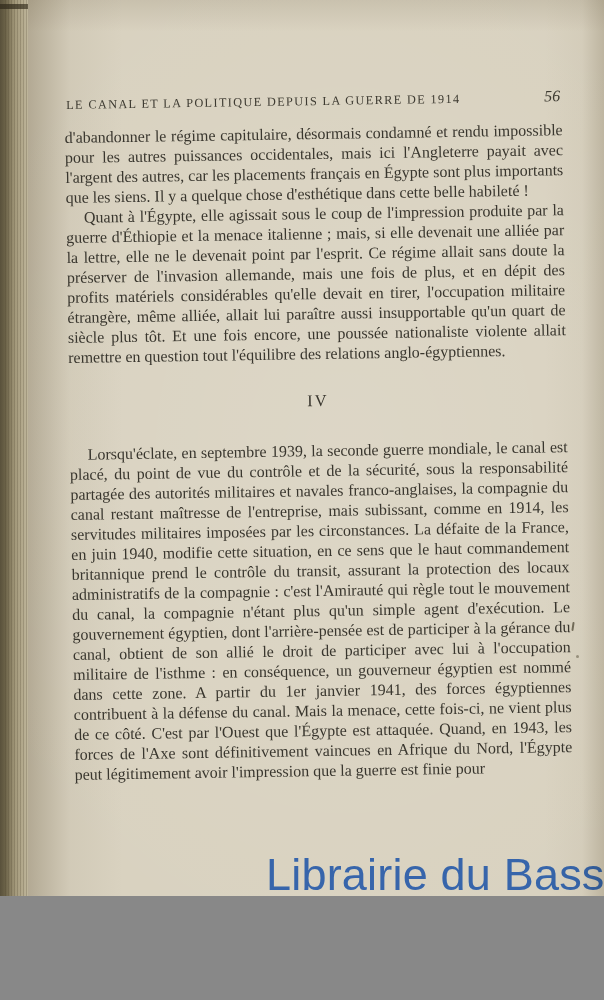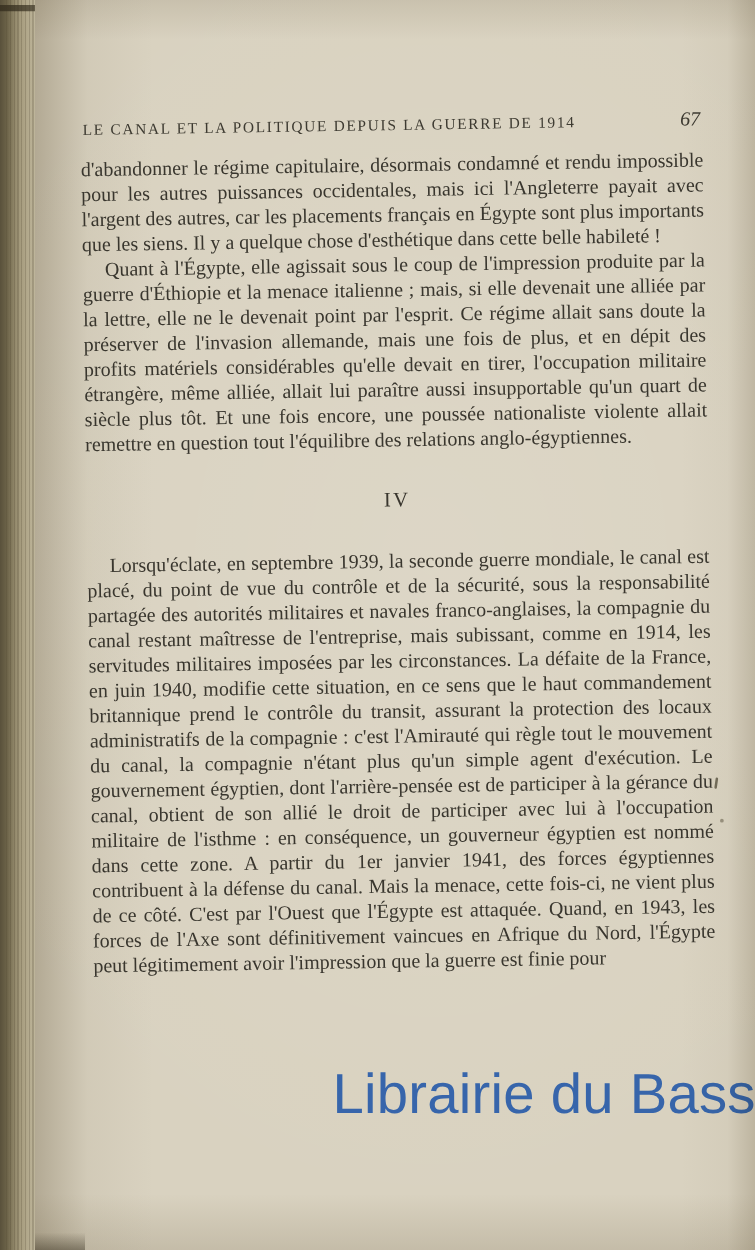--- a/index.html
+++ b/index.html
@@ -1,17 +1,17 @@
 <!DOCTYPE html>
 <html lang="fr"><head>
 <meta charset="utf-8">
 <style>
   html,body { margin:0; padding:0; background:#888; }
   .photo {
-    position:relative; width:604px; height:1000px; overflow:hidden;
+    position:relative; width:604px; height:896px; overflow:hidden;
     background:#86efac;
     font-family:"Liberation Serif","DejaVu Serif",serif;
   }
   
   .spine {
     position:absolute; left:0; top:0; width:30px; height:100%;
     background:linear-gradient(90deg,#59513b 0px,#6e654a 6px,#8d8366 11px,#a2987a 15px,#b0a689 21px,#c2baa0 30px);
   }
   .spine-streaks {
     position:absolute; left:5px; top:0; width:25px; height:100%;
@@ -79,21 +79,21 @@
   <div class="spine-streaks"></div>
   <div class="crease"></div>
 
   <div class="page">
     <div class="corner-bl"></div>
   </div>
 
   <div class="content">
     <div class="pageheader">
       <span class="running-title">LE CANAL ET LA POLITIQUE DEPUIS LA GUERRE DE 1914</span>
-      <span class="page-number">67</span>
+      <span class="page-number">56</span>
     </div>
 
     <p class="para">d'abandonner le régime capitulaire, désormais condamné et rendu impossible pour les autres puissances occidentales, mais ici l'Angleterre payait avec l'argent des autres, car les placements français en Égypte sont plus importants que les siens. Il y a quelque chose d'esthétique dans cette belle habileté !</p>
 
     <p class="para indent">Quant à l'Égypte, elle agissait sous le coup de l'impression produite par la guerre d'Éthiopie et la menace italienne ; mais, si elle devenait une alliée par la lettre, elle ne le devenait point par l'esprit. Ce régime allait sans doute la préserver de l'invasion allemande, mais une fois de plus, et en dépit des profits matériels considérables qu'elle devait en tirer, l'occupation militaire étrangère, même alliée, allait lui paraître aussi insupportable qu'un quart de siècle plus tôt. Et une fois encore, une poussée nationaliste violente allait remettre en question tout l'équilibre des relations anglo-égyptiennes.</p>
 
     <div class="section-heading">IV</div>
 
     <p class="para indent">Lorsqu'éclate, en septembre 1939, la seconde guerre mondiale, le canal est placé, du point de vue du contrôle et de la sécurité, sous la responsabilité partagée des autorités militaires et navales franco-anglaises, la compagnie du canal restant maîtresse de l'entreprise, mais subissant, comme en 1914, les servitudes militaires imposées par les circonstances. La défaite de la France, en juin 1940, modifie cette situation, en ce sens que le haut commandement britannique prend le contrôle du transit, assurant la protection des locaux administratifs de la compagnie : c'est l'Amirauté qui règle tout le mouvement du canal, la compagnie n'étant plus qu'un simple agent d'exécution. Le gouvernement égyptien, dont l'arrière-pensée est de participer à la gérance du canal, obtient de son allié le droit de participer avec lui à l'occupation militaire de l'isthme : en conséquence, un gouverneur égyptien est nommé dans cette zone. A partir du 1er janvier 1941, des forces égyptiennes contribuent à la défense du canal. Mais la menace, cette fois-ci, ne vient plus de ce côté. C'est par l'Ouest que l'Égypte est attaquée. Quand, en 1943, les forces de l'Axe sont définitivement vaincues en Afrique du Nord, l'Égypte peut légitimement avoir l'impression que la guerre est finie pour</p>
   </div>

